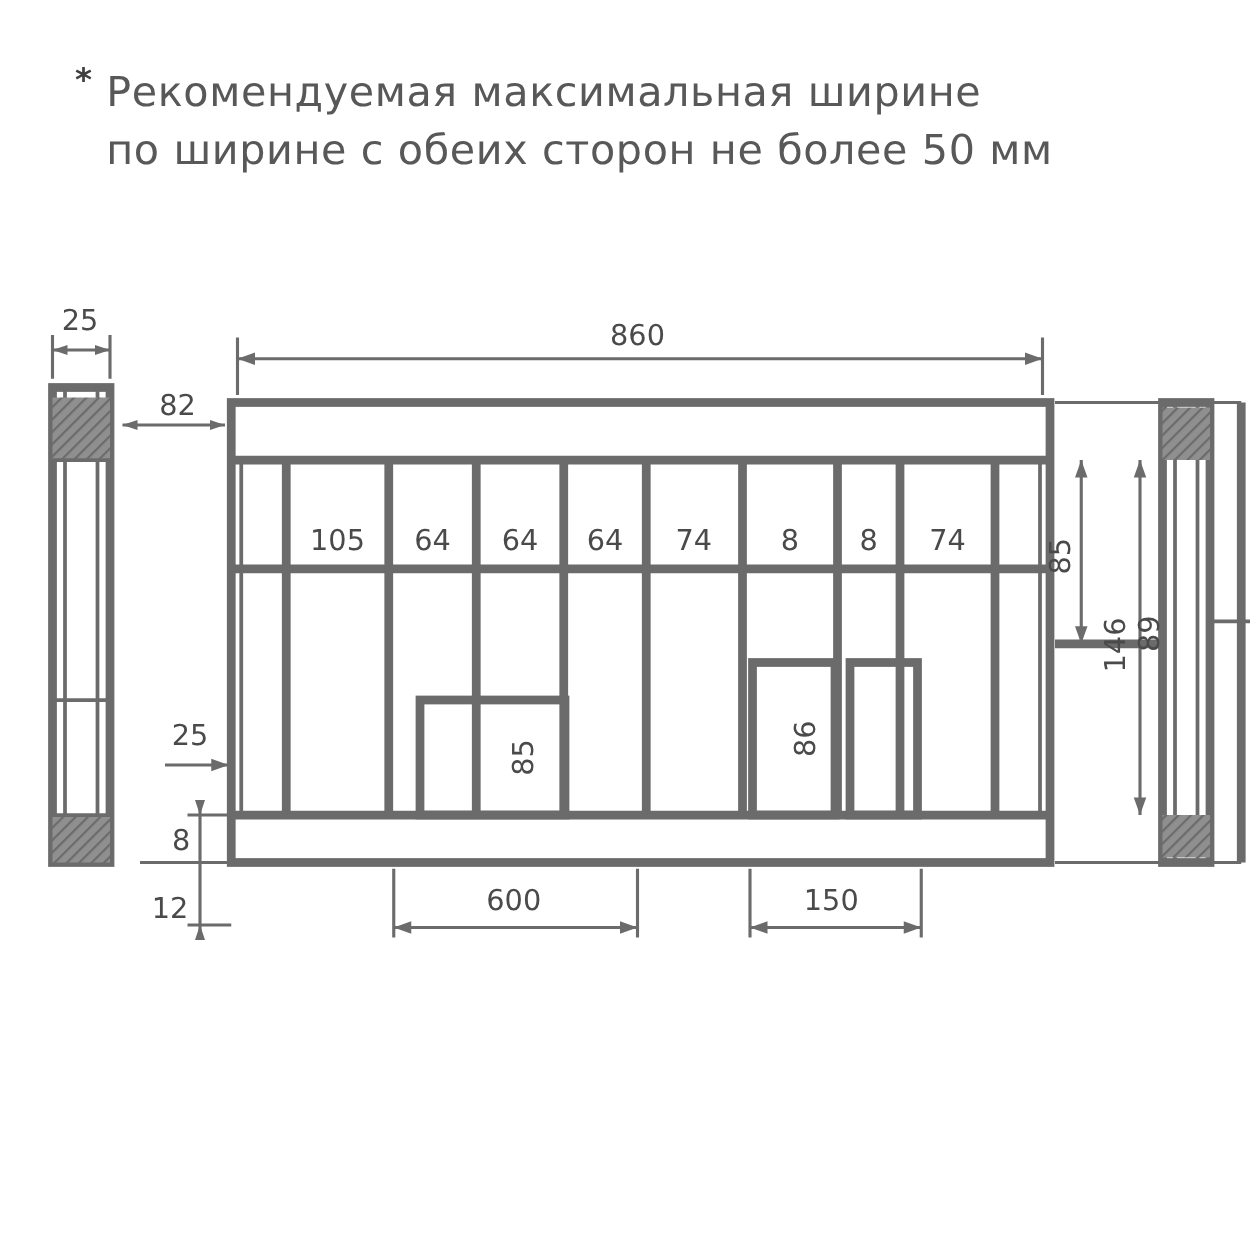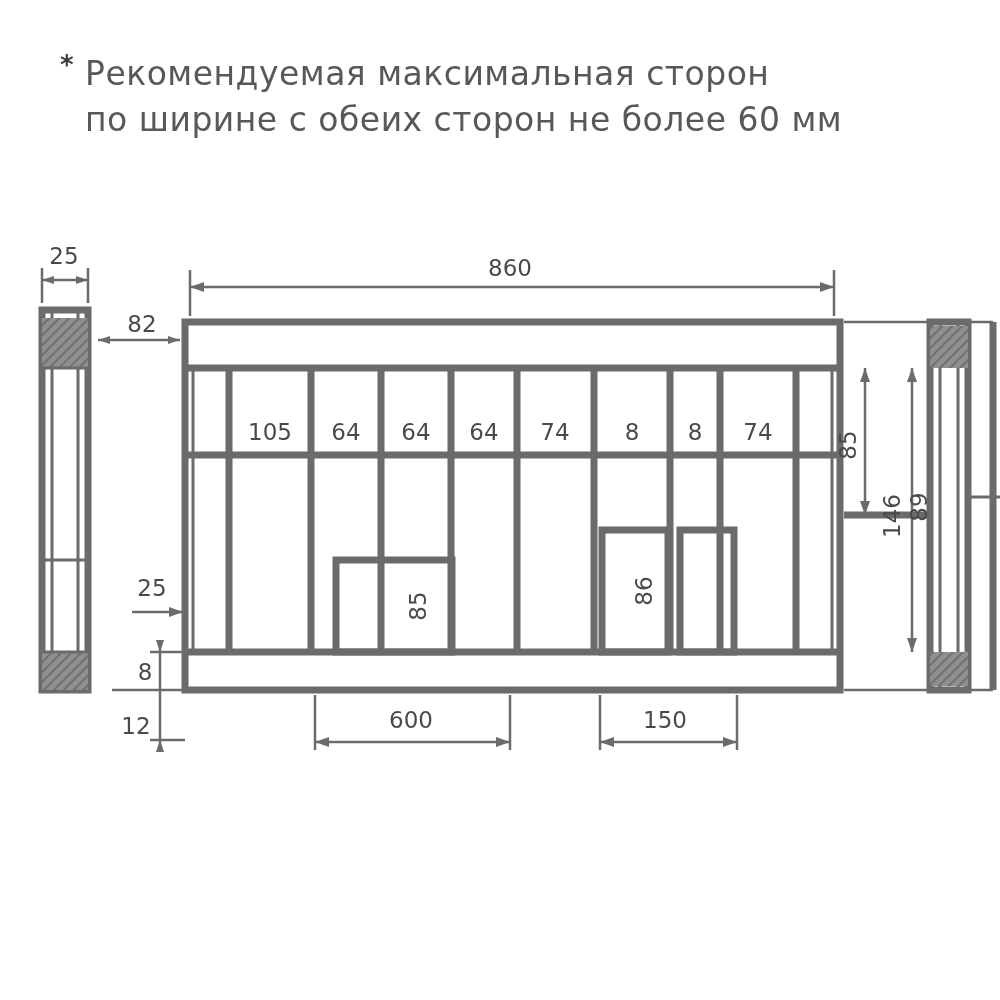--- a/index.html
+++ b/index.html
@@ -32,22 +32,22 @@
     fill: #4a4a4a; font-size: 23px;
     font-family: "DejaVu Sans", "Liberation Sans", sans-serif;
     text-anchor: middle;
   }
 </style>
 </head>
 <body>
 
 <div class="note-wrap">
   <span class="note-marker">*</span>
-  <span class="note-line1">Рекомендуемая максимальная сторон</span>
-  <span class="note-line2">по ширине с обеих сторон не более 60 мм</span>
+  <span class="note-line1">Рекомендуемая максимальная ширине</span>
+  <span class="note-line2">по ширине с обеих сторон не более 50 мм</span>
 </div>
 
 <svg width="1000" height="1000" viewBox="0 0 1000 1000">
   <defs>
     <pattern id="hatch" width="7" height="7" patternUnits="userSpaceOnUse" patternTransform="rotate(45)">
       <rect width="7" height="7" fill="#8f8f8f"></rect>
       <line x1="0" y1="0" x2="0" y2="7" stroke="#6b6b6b" stroke-width="3.5"></line>
     </pattern>
   </defs>
 

